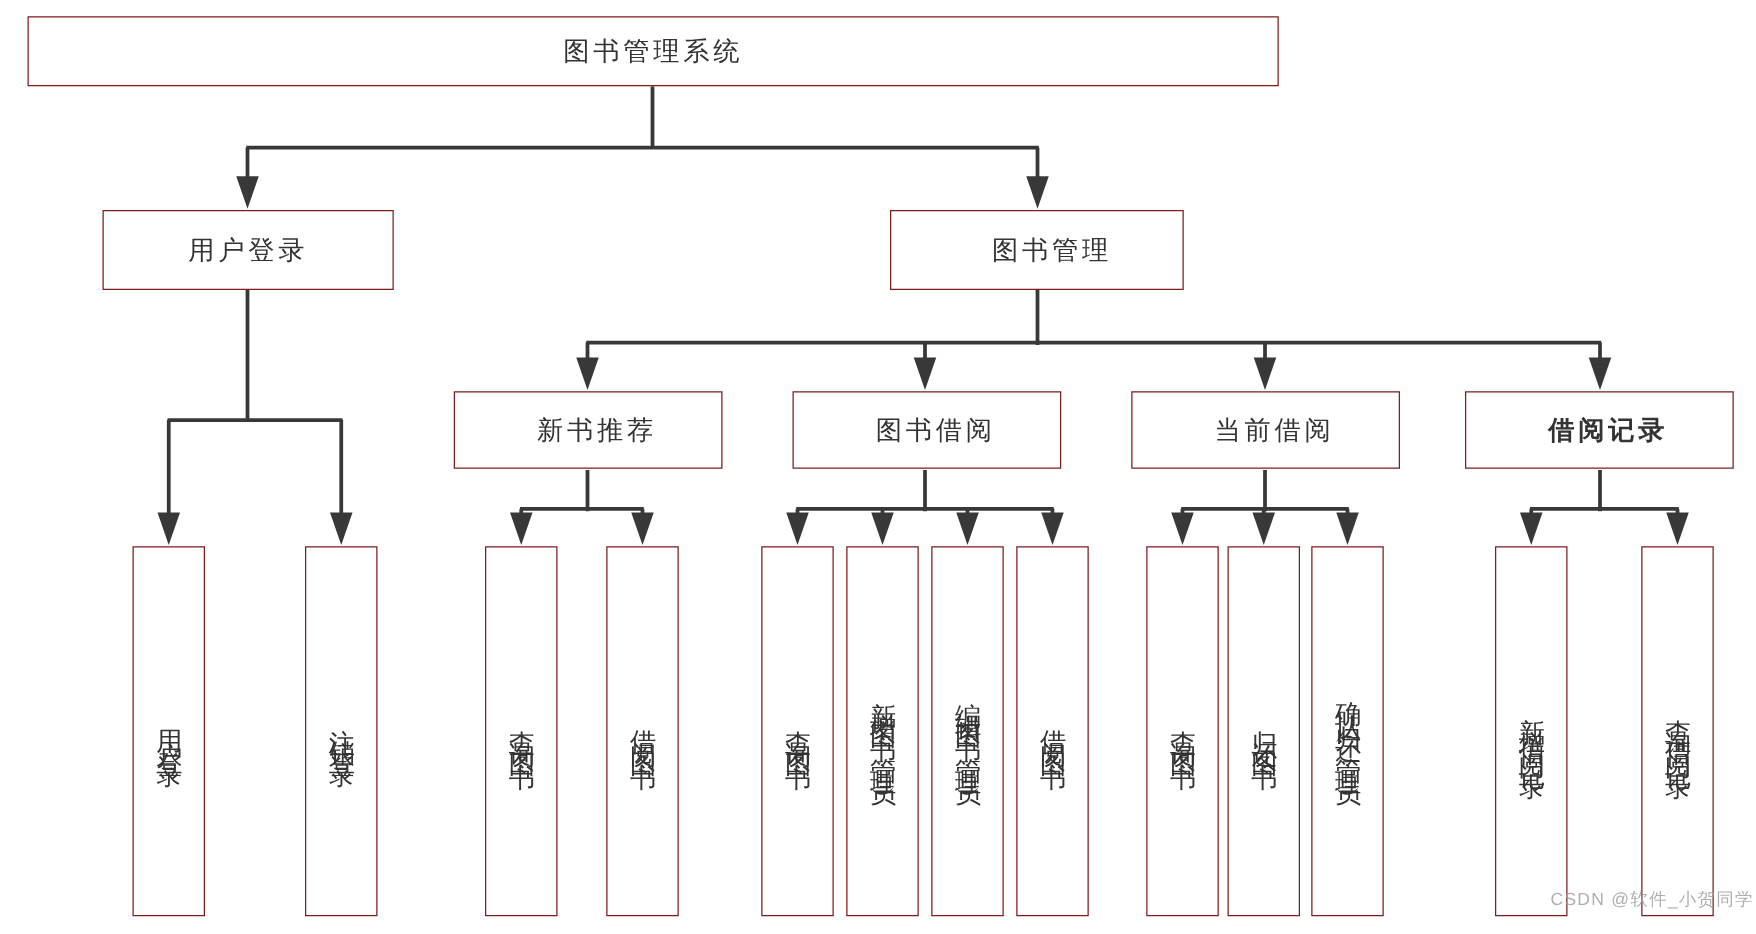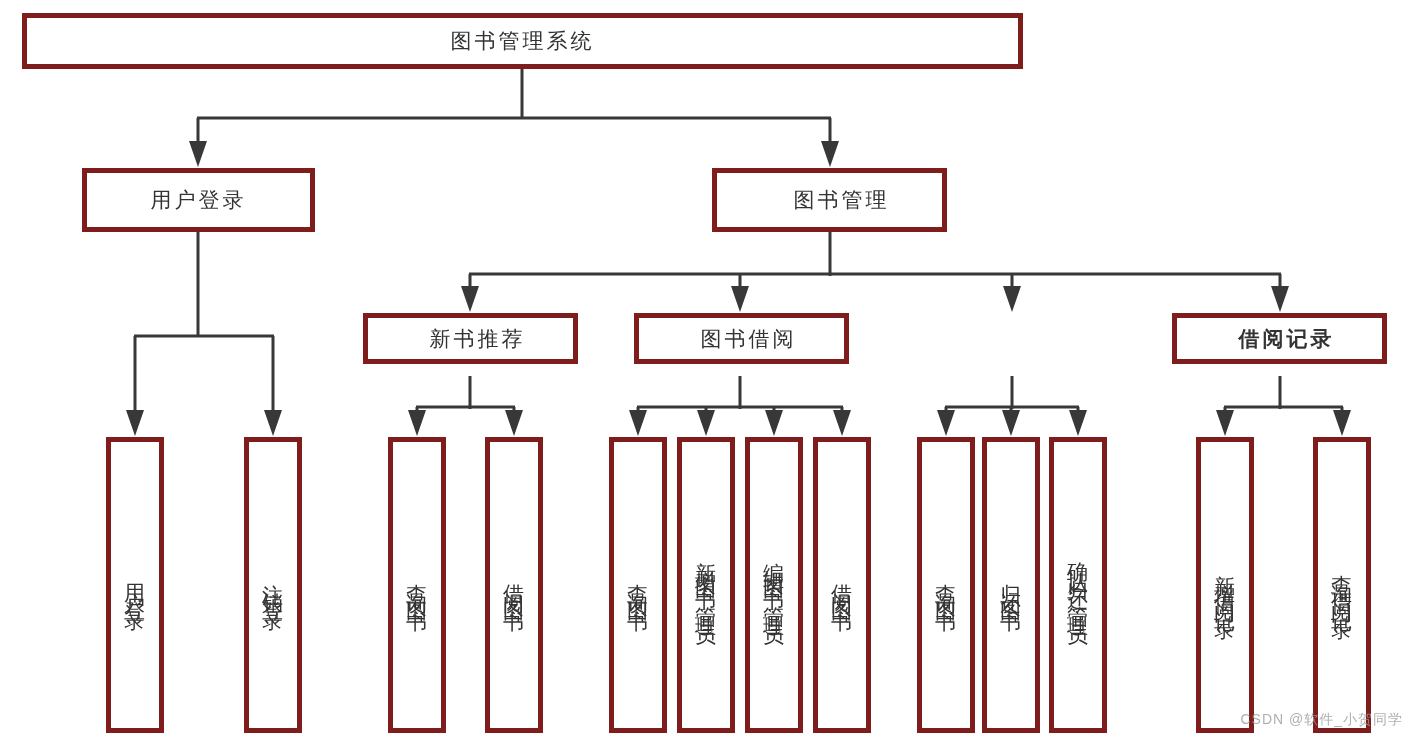--- a/index.html
+++ b/index.html
@@ -19,34 +19,34 @@
     position: absolute;
     left: 0;
     top: 0;
     width: 1405px;
     height: 747px;
     pointer-events: none;
   }
   .node {
     position: absolute;
     box-sizing: border-box;
-    border: 5px solid #7f1d1d;
+    border: 1px solid #7f1d1d;
     background: #ffffff;
     display: flex;
     align-items: center;
     justify-content: center;
     color: #333333;
     font-size: 21px;
     letter-spacing: 3px;
     white-space: nowrap;
     z-index: 2;
   }
   .node.root  { left: 22px;  top: 13px;  width: 1001px; height: 56px; }
   .node.lvl2  { top: 168px; height: 64px; }
-  .node.lvl3  { top: 313px; width: 215px; height: 51px; padding-left: 14px; }
+  .node.lvl3  { top: 313px; width: 215px; height: 62px; padding-left: 14px; }
   .node.leaf  { top: 437px; width: 58px; height: 296px; }
   .leaf .vtxt {
     writing-mode: vertical-rl;
     text-orientation: mixed;
     font-size: 21px;
     letter-spacing: 9px;
     line-height: 1;
     color: #333333;
   }
   .watermark {
@@ -120,20 +120,23 @@
   <div class="node lvl2" style="left:712px; width:235px;padding-left:24px;">
     <span>图书管理</span>
   </div>
 
   <div class="node lvl3" style="left:363px;">
     <span>新书推荐</span>
   </div>
   <div class="node lvl3" style="left:634px;text-align:center;">
     <span>图书借阅</span>
   </div>
+  <div class="node lvl3" style="left:905px;">
+    <span>当前借阅</span>
+  </div>
   <div class="node lvl3" style="left:1172px;font-weight:bold;">
     <span>借阅记录</span>
   </div>
 
   <div class="node leaf" style="left:106px;">
     <span class="vtxt">用户登录</span>
   </div>
   <div class="node leaf" style="left:244px;">
     <span class="vtxt">注销登录</span>
   </div>

